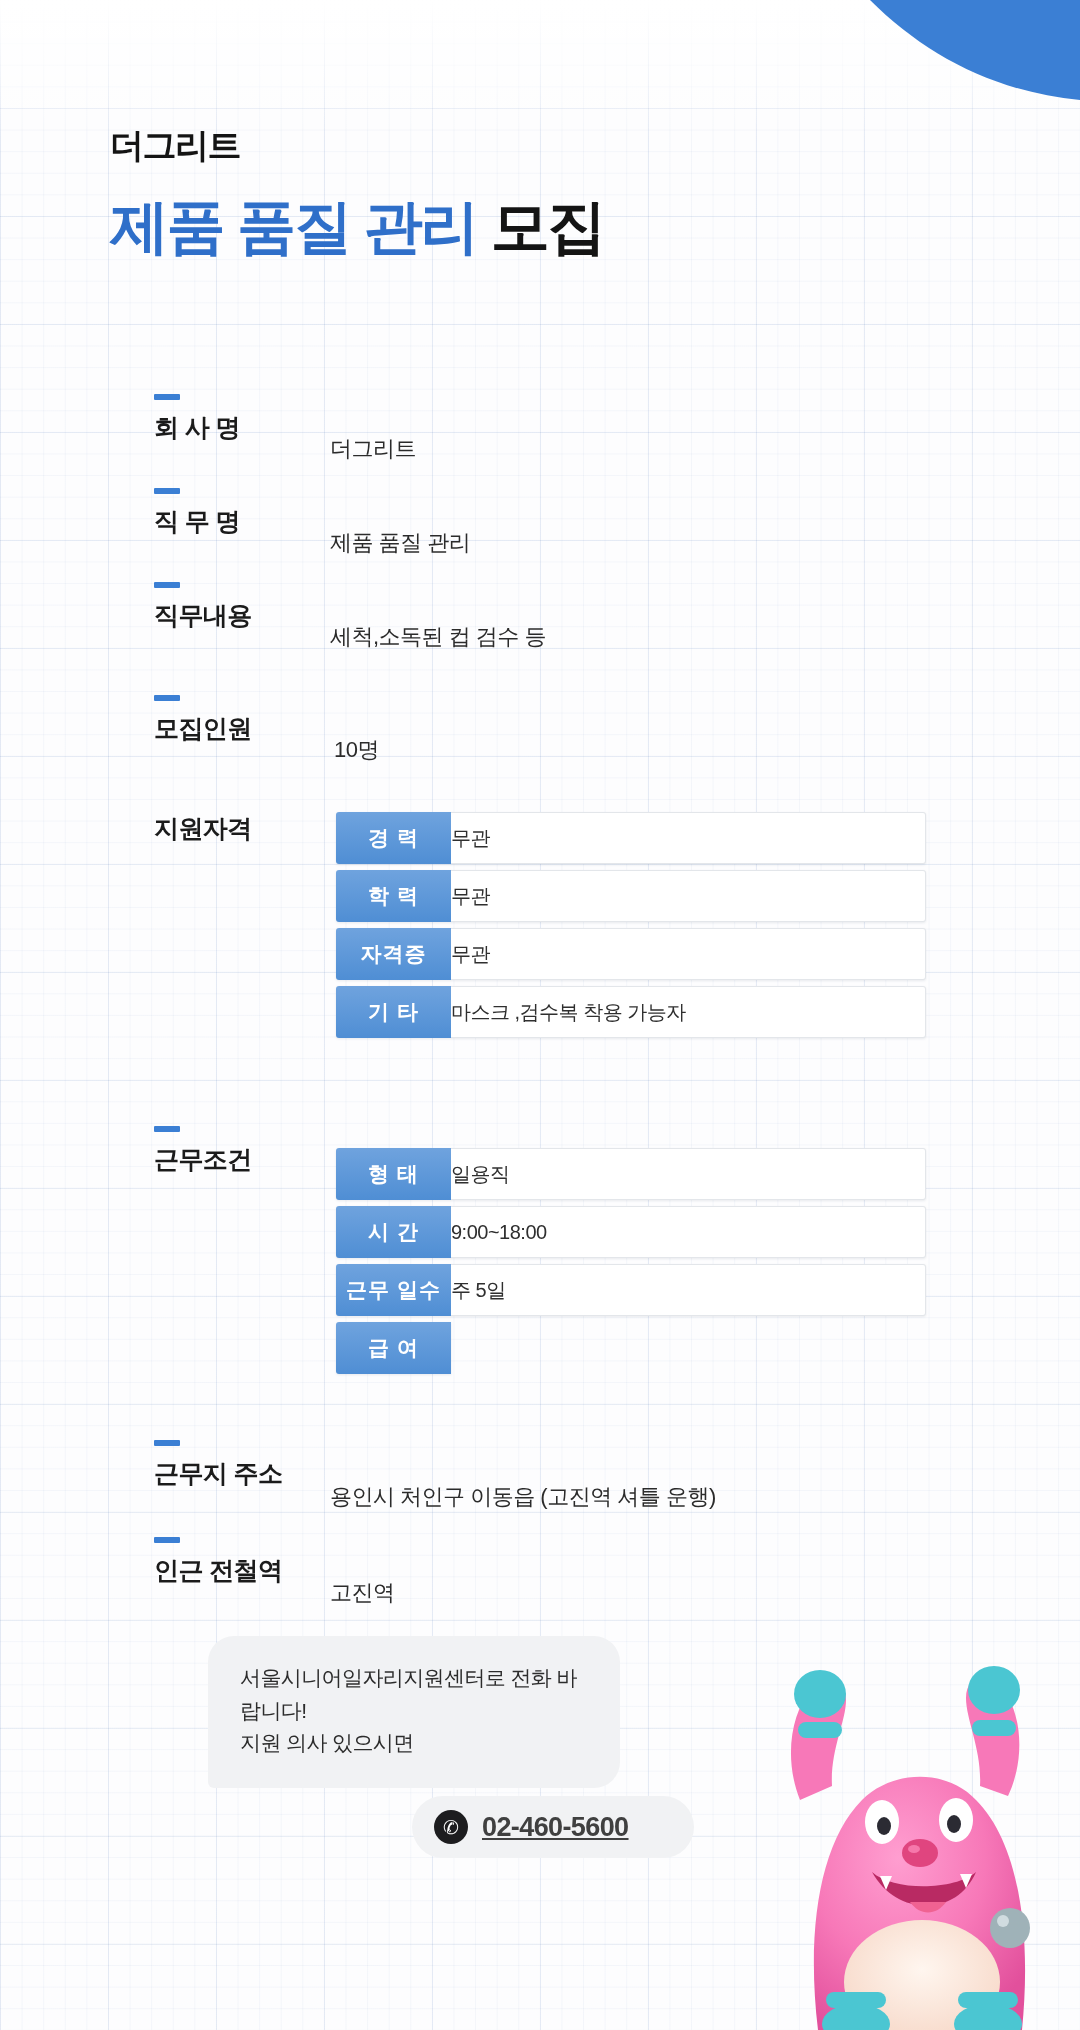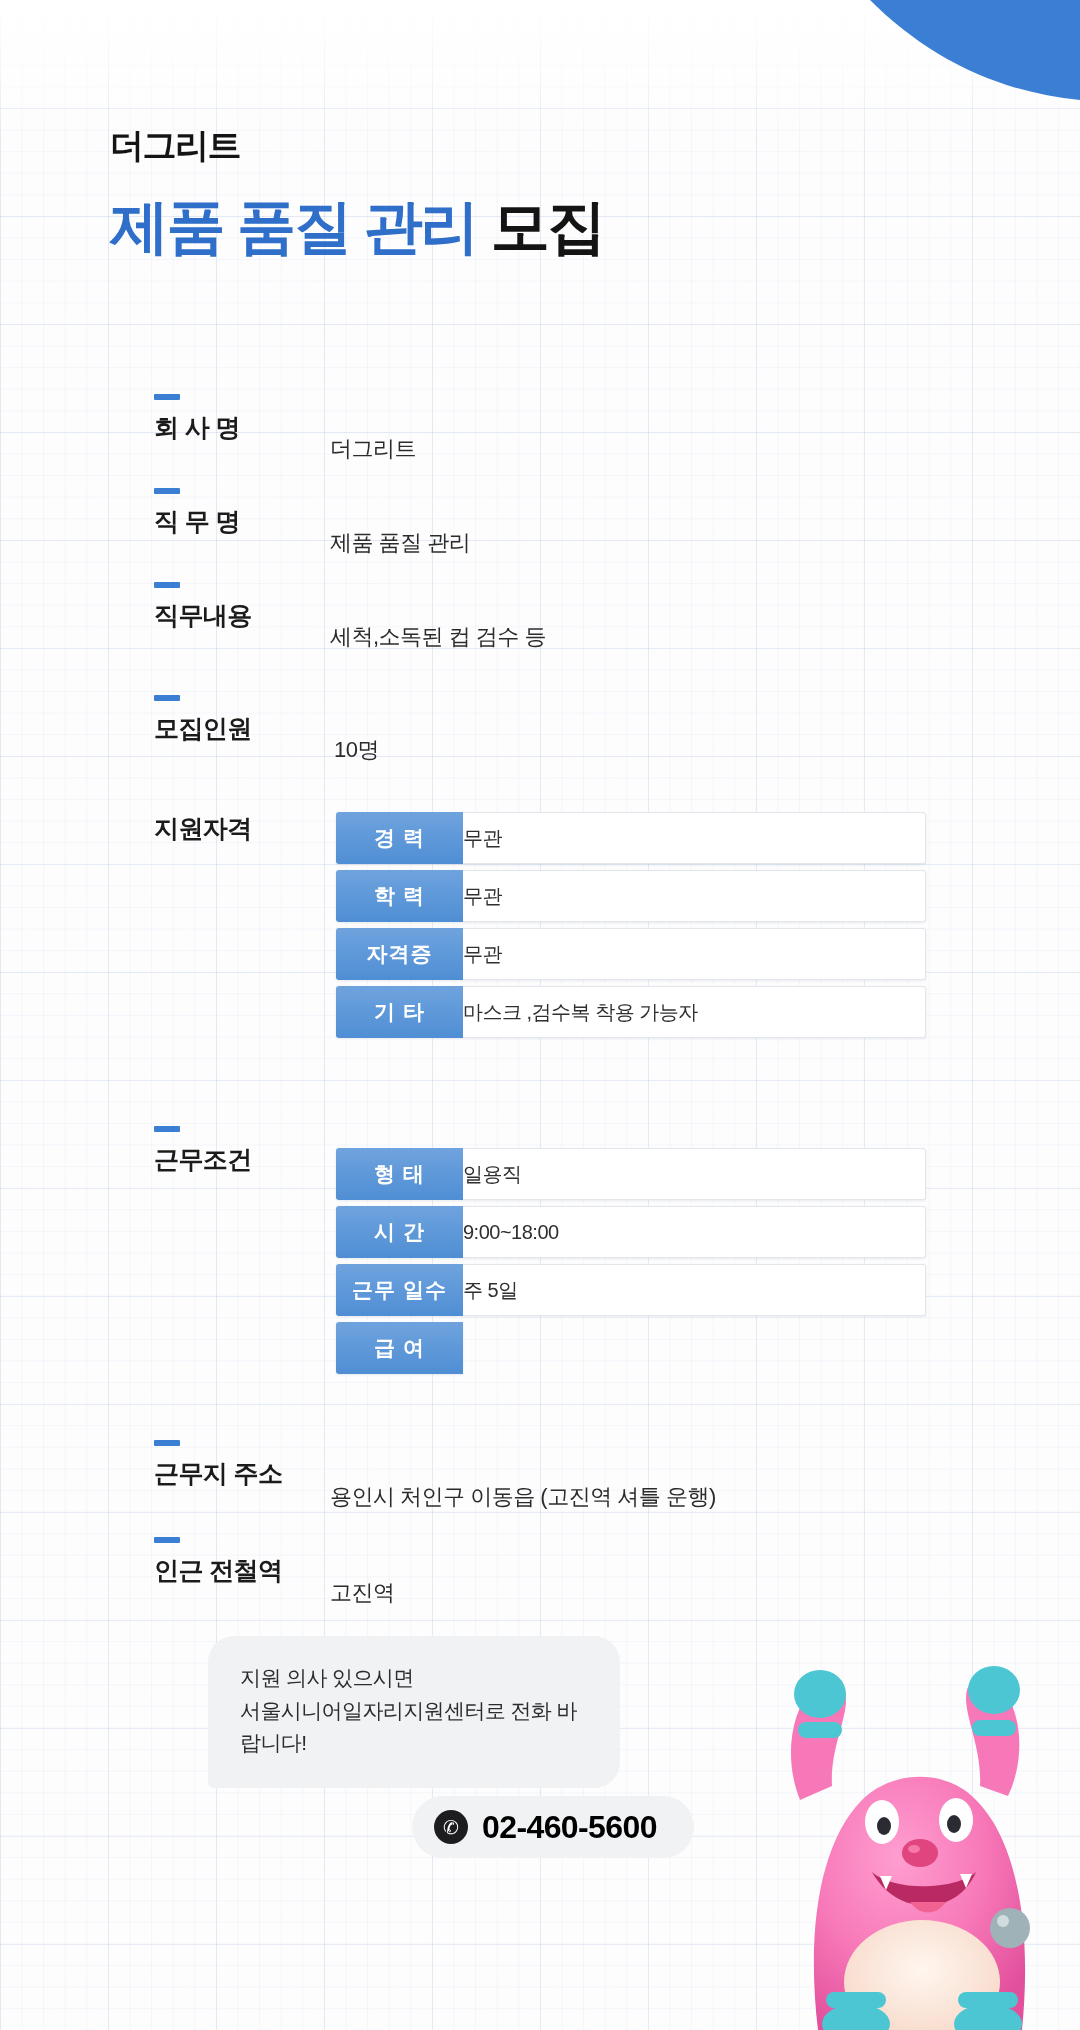--- a/index.html
+++ b/index.html
@@ -93,21 +93,21 @@
     position: absolute;
     width: 590px;
   }
   .spec-row {
     display: flex;
     align-items: stretch;
     margin-bottom: 6px;
     filter: drop-shadow(0 1px 1px rgba(40,60,90,0.10));
   }
   .spec-key {
-    width: 127px;
+    width: 115px;
     min-height: 52px;
     background: linear-gradient(180deg, #6fa3de 0%, #4f8ed4 100%);
     color: #fff;
     font-size: 21px;
     font-weight: 800;
     letter-spacing: 1px;
     display: flex;
     align-items: center;
     justify-content: center;
     border-radius: 3px 0 0 3px;
@@ -156,24 +156,25 @@
   .phone-icon {
     width: 34px; height: 34px;
     border-radius: 50%;
     background: #1d1d1f;
     display: flex; align-items: center; justify-content: center;
     color: #fff;
     font-size: 19px;
     line-height: 1;
   }
   .phone-num {
-    font-size: 32px;
-    font-weight: 800;
-    color: #000000;
+    font-size: 27px;
+    font-weight: 800;
+    color: #404040;
     letter-spacing: -0.6px;
+    text-decoration: underline;
   }
 
   
   .mascot {
     position: absolute;
     right: -10px;
     bottom: 0;
     width: 330px;
     height: 420px;
   }
@@ -275,22 +276,22 @@
 </div>
 <div class="val" style="left:330px; top:1482px">용인시 처인구 이동읍 (고진역 셔틀 운행)</div>
 
 <div class="field" style="top:1537px">
   <div class="dash"></div>
   <div class="lbl">인근 전철역</div>
 </div>
 <div class="val" style="left:330px; top:1578px">고진역</div>
 
 <div class="bubble">
+  <div>서울시니어일자리지원센터로 전화 바랍니다!</div>
   <div>지원 의사 있으시면</div>
-  <div>서울시니어일자리지원센터로 전화 바랍니다!</div>
 </div>
 
 <div class="phone-pill">
   <span class="phone-icon">✆</span>
   <span class="phone-num">02-460-5600</span>
 </div>
 
 <div class="mascot">
   <svg width="330" height="420" viewBox="0 0 330 420">
     <defs>

